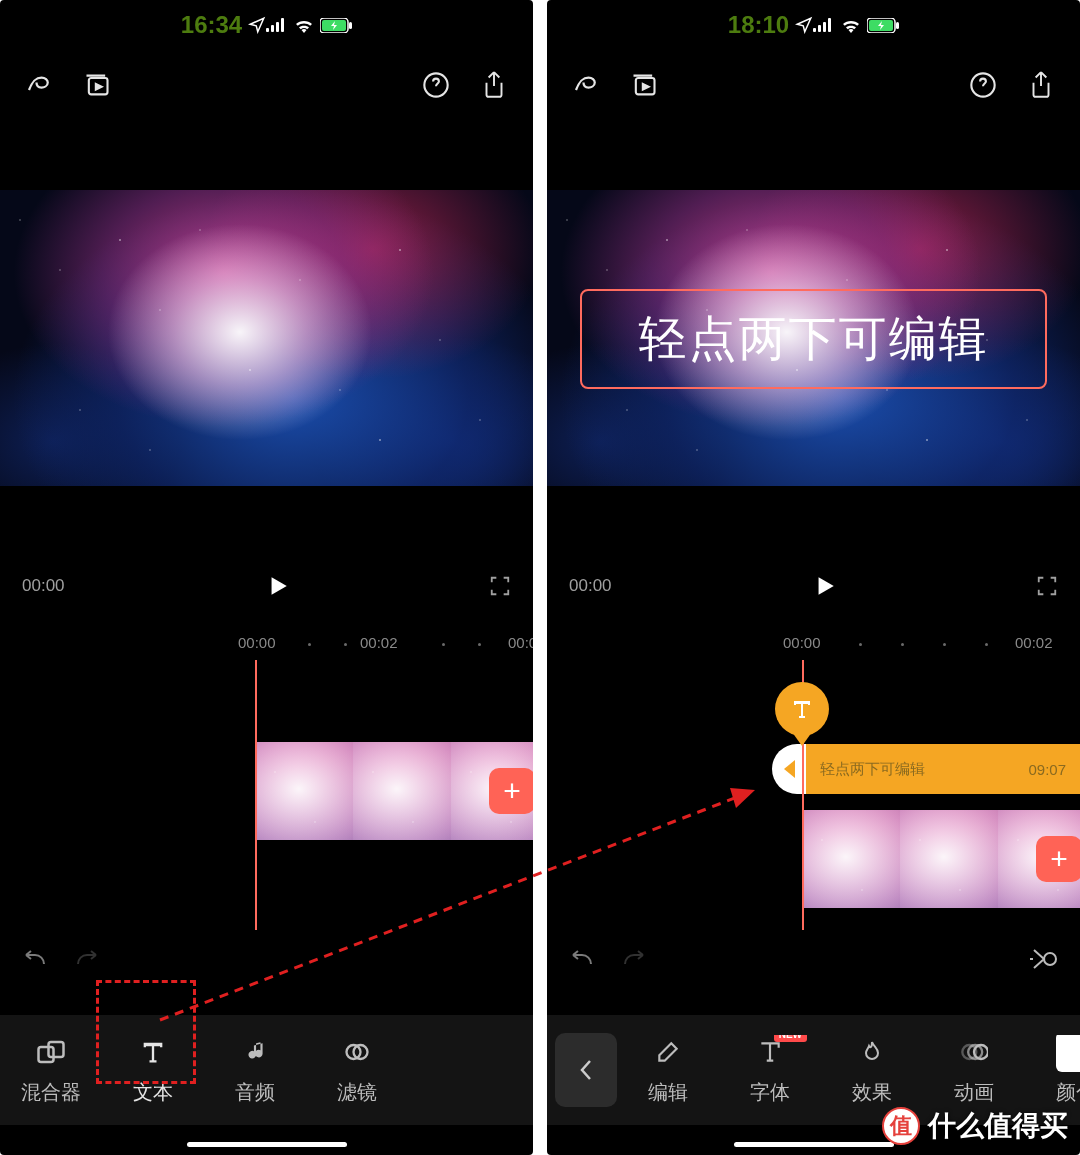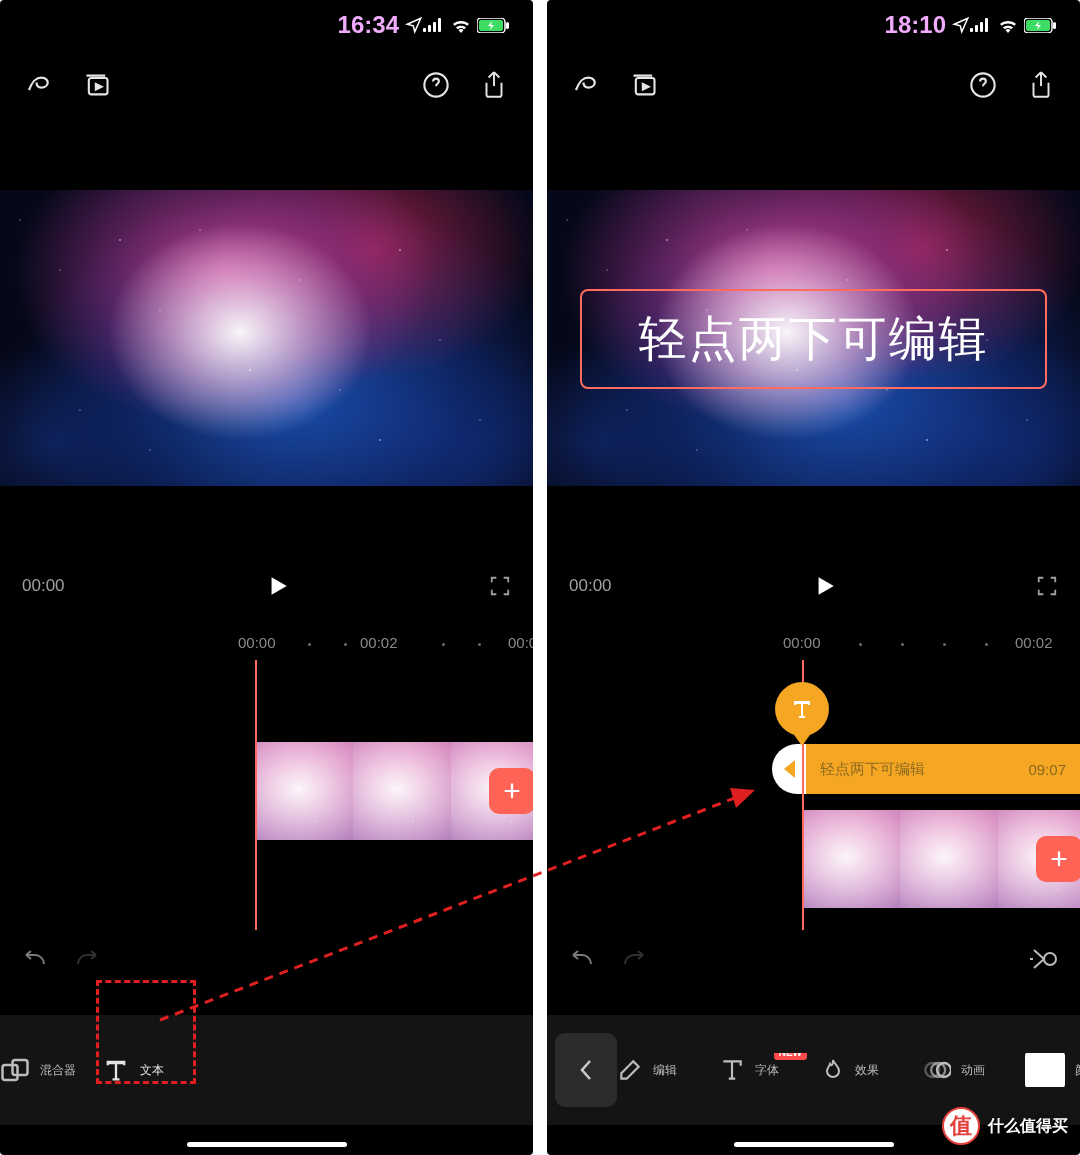--- a/index.html
+++ b/index.html
@@ -1,18 +1,18 @@
 <!DOCTYPE html>
 <html><head>
 <meta charset="utf-8">
 <style>
 *{margin:0;padding:0;box-sizing:border-box;-webkit-font-smoothing:antialiased}
 body{background:#fff;width:1080px;height:1155px;display:flex;gap:14px;font-family:-apple-system,"PingFang SC","Helvetica Neue",sans-serif;overflow:hidden;position:relative}
 .screen{width:533px;height:1155px;background:#000;position:relative;overflow:hidden;border-radius:4px}
-.status{height:50px;display:flex;align-items:center;justify-content:flex-end;padding:0 24px;color:#f0abfc}
+.status{height:50px;display:flex;align-items:center;justify-content:center;padding:0 24px;color:#4d7c0f}
 .stime{font-size:24px;font-weight:600;display:flex;align-items:center;gap:6px}
 .sicons{display:flex;align-items:center;gap:6px}
 .topbar{height:70px;display:flex;align-items:center;justify-content:space-between;padding:0 24px}
 .tleft,.tright{display:flex;gap:28px;align-items:center}
 .ico{color:#e5e5e5;width:30px;height:30px;display:flex;align-items:center;justify-content:center}
 .preview{margin-top:70px;width:100%;height:296px;position:relative;overflow:hidden}
 .galaxy{position:absolute;inset:0;background:
  radial-gradient(ellipse 220px 180px at 45% 48%,rgba(255,255,255,.95),rgba(255,230,250,.5) 30%,transparent 60%),
  radial-gradient(ellipse 300px 220px at 42% 28%,rgba(226,73,160,.8),rgba(155,50,140,.5) 40%,transparent 70%),
  radial-gradient(ellipse 260px 200px at 70% 20%,rgba(196,40,90,.7),transparent 65%),
@@ -50,31 +50,31 @@
 .tt-body{flex:1;height:100%;background:#f5a623;display:flex;align-items:center;justify-content:space-between;padding:0 14px;font-size:15px}
 .tt-label{color:#8a6a20}
 .tt-time{color:#8a6a20}
 .pin{position:absolute;left:775px;top:18px;width:54px;height:64px;z-index:6}
 .pin-body{width:54px;height:54px;background:#f5a623;border-radius:50%;display:flex;align-items:center;justify-content:center;color:#fff;font-size:26px;font-weight:700}
 .pin-tail{width:0;height:0;border-left:10px solid transparent;border-right:10px solid transparent;border-top:14px solid #f5a623;margin:-4px auto 0}
 .histbar{position:absolute;bottom:176px;left:0;right:0;height:40px;display:flex;align-items:center;padding:0 22px;gap:26px;color:#7a7a7a}
 .histbar .sp{flex:1}
 .bottombar{position:absolute;bottom:30px;left:0;right:0;height:110px;background:#141414;display:flex;align-items:center}
 .bb-items{display:flex;flex:1;overflow:hidden}
-.bb-item{width:102px;flex-shrink:0;display:flex;flex-direction:row;align-items:center;gap:10px;color:#bdbdbd;position:relative}
+.bb-item{width:102px;flex-shrink:0;display:flex;flex-direction:column;align-items:center;gap:10px;color:#bdbdbd;position:relative}
 .bb-item .ic{height:34px;display:flex;align-items:center;justify-content:center;font-size:28px}
-.bb-item .lb{font-size:12px}
+.bb-item .lb{font-size:20px}
 .bb-item.white{color:#e5e5e5}
 .bb-back{width:62px;height:74px;background:#2c2c2c;border-radius:10px;margin-left:8px;display:flex;align-items:center;justify-content:center;color:#ccc;flex-shrink:0}
 .newbadge{position:absolute;top:-8px;right:14px;background:#ff4a4a;color:#fff;font-size:10px;padding:2px 5px;border-radius:3px;font-weight:600}
 .colorbox{width:40px;height:40px;background:#fff;border-radius:6px}
 .homebar{position:absolute;bottom:8px;left:50%;transform:translateX(-50%);width:160px;height:5px;background:#fff;border-radius:3px}
 .watermark{position:absolute;bottom:10px;right:12px;display:flex;align-items:center;gap:8px;color:#fff;z-index:20}
 .wm-circle{width:38px;height:38px;border-radius:50%;background:#fff;display:flex;align-items:center;justify-content:center;color:#e5413c;font-size:22px;font-weight:700;border:2px solid #e5413c}
-.wm-text{font-size:16px;font-weight:600;text-shadow:0 0 4px rgba(0,0,0,.8)}
+.wm-text{font-size:28px;font-weight:600;text-shadow:0 0 4px rgba(0,0,0,.8)}
 .dashbox{position:absolute;border:3px dashed #e02020;pointer-events:none;z-index:15}
 .dasharrow{position:absolute;z-index:15;pointer-events:none}
 svg{display:block}
 </style>
 </head>
 <body>
 
 <div class="screen">
   <div class="status">
     <div class="stime">
@@ -207,20 +207,37 @@
       </div>
       <div class="bb-item white">
         <span class="ic">
             <svg width="28" height="28" viewBox="0 0 24 24" fill="currentColor">
               <path d="M4 4h16v4h-2V7h-5v12h2v2H9v-2h2V7H6v1H4V4z"></path>
             </svg>
           </span>
         <span class="lb">文本</span>
       </div>
       <div class="bb-item">
+        <span class="ic">
+            <svg width="26" height="28" viewBox="0 0 24 24" fill="currentColor">
+              <path d="M13 3v11.5a3.5 3.5 0 11-2-3.2V6l8-2v9.5a3.5 3.5 0 11-2-3.2V3l-4 1z"></path>
+            </svg>
+          </span>
+        <span class="lb">音频</span>
+      </div>
+      <div class="bb-item">
+        <span class="ic">
+            <svg width="28" height="28" viewBox="0 0 24 24" fill="none" stroke="currentColor" stroke-width="2">
+              <circle cx="9" cy="12" r="6"></circle>
+              <circle cx="15" cy="12" r="6"></circle>
+            </svg>
+          </span>
+        <span class="lb">滤镜</span>
+      </div>
+      <div class="bb-item">
         
         
       </div>
     </div>
   </div>
   <div class="homebar"></div>
 </div>
 
 <div class="screen">
   <div class="status">

